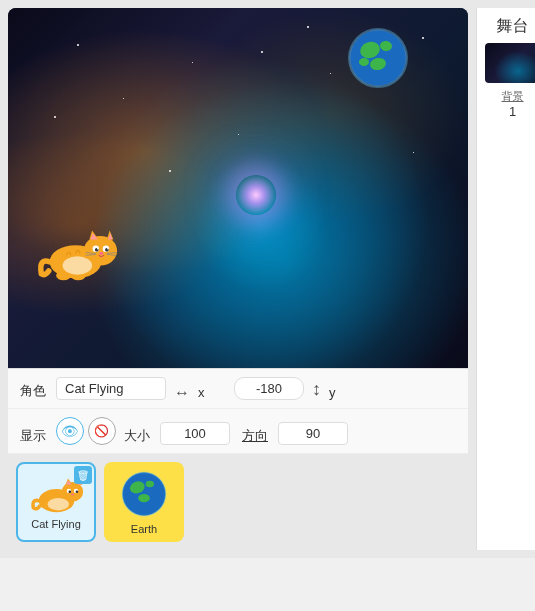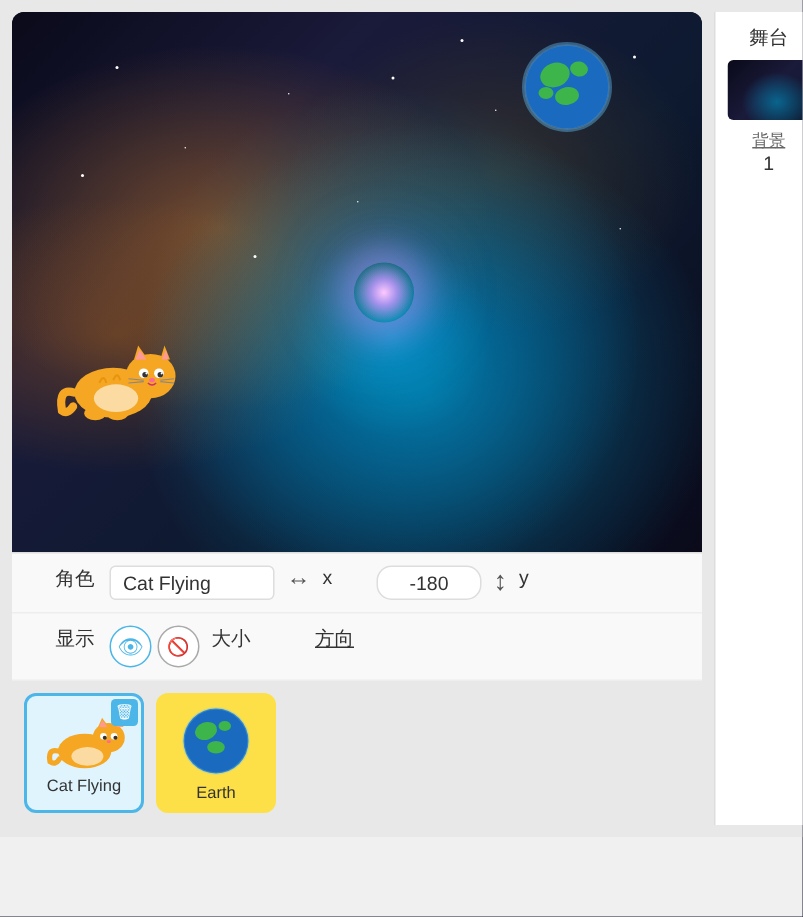--- a/index.html
+++ b/index.html
@@ -72,22 +72,22 @@
     }
 
     .left-panel {
       width: 460px;
       background: #f9f9f9;
       border-top: 1px solid #ddd;
     }
 
     .info-row {
       display: flex;
-      align-items: flex-start;
-      padding: 8px 29px;
+      align-items: flex-end;
+      padding: 8px 12px;
       gap: 8px;
       border-bottom: 1px solid #eee;
     }
 
     .info-label {
       font-size: 13px;
       color: #333;
       min-width: 28px;
     }
 
@@ -211,21 +211,21 @@
       width: 75px;
       border-left: 1px solid #ddd;
       background: white;
       display: flex;
       flex-direction: column;
       align-items: center;
       padding: 8px;
     }
 
     .stage-label {
-      font-size: 13px;
+      font-size: 16px;
       color: #333;
       margin-bottom: 6px;
     }
 
     .stage-thumb {
       width: 55px;
       height: 40px;
       border-radius: 4px;
       overflow: hidden;
       background: #1a1a3a;
@@ -371,21 +371,23 @@
         <span class="info-label">显示</span>
         <div class="visibility-btns">
           <div class="vis-btn active">
             <span class="eye-icon">👁</span>
           </div>
           <div class="vis-btn">
             <span class="no-icon">🚫</span>
           </div>
         </div>
         <span class="info-label" style="margin-left:0;">大小</span>
-        <span class="info-label" style="margin-left:33px;text-decoration:underline;">方向</span>
+        <input class="info-input size-val" type="text" value="100" style="">
+        <span class="info-label" style="margin-left:4px;text-decoration:underline;">方向</span>
+        <input class="info-input size-val" type="text" value="90" style="">
       </div>
 
       <div class="sprite-library">
 
         <div class="sprite-item selected">
           <div class="delete-btn">🗑</div>
           <svg viewBox="0 0 60 45" width="55" height="40" xmlns="http://www.w3.org/2000/svg">
             <ellipse cx="30" cy="30" rx="20" ry="13" fill="#f5a623"></ellipse>
             <ellipse cx="48" cy="20" rx="12" ry="11" fill="#f5a623"></ellipse>
             <polygon points="40,12 43,5 48,12" fill="#f5a623"></polygon>

